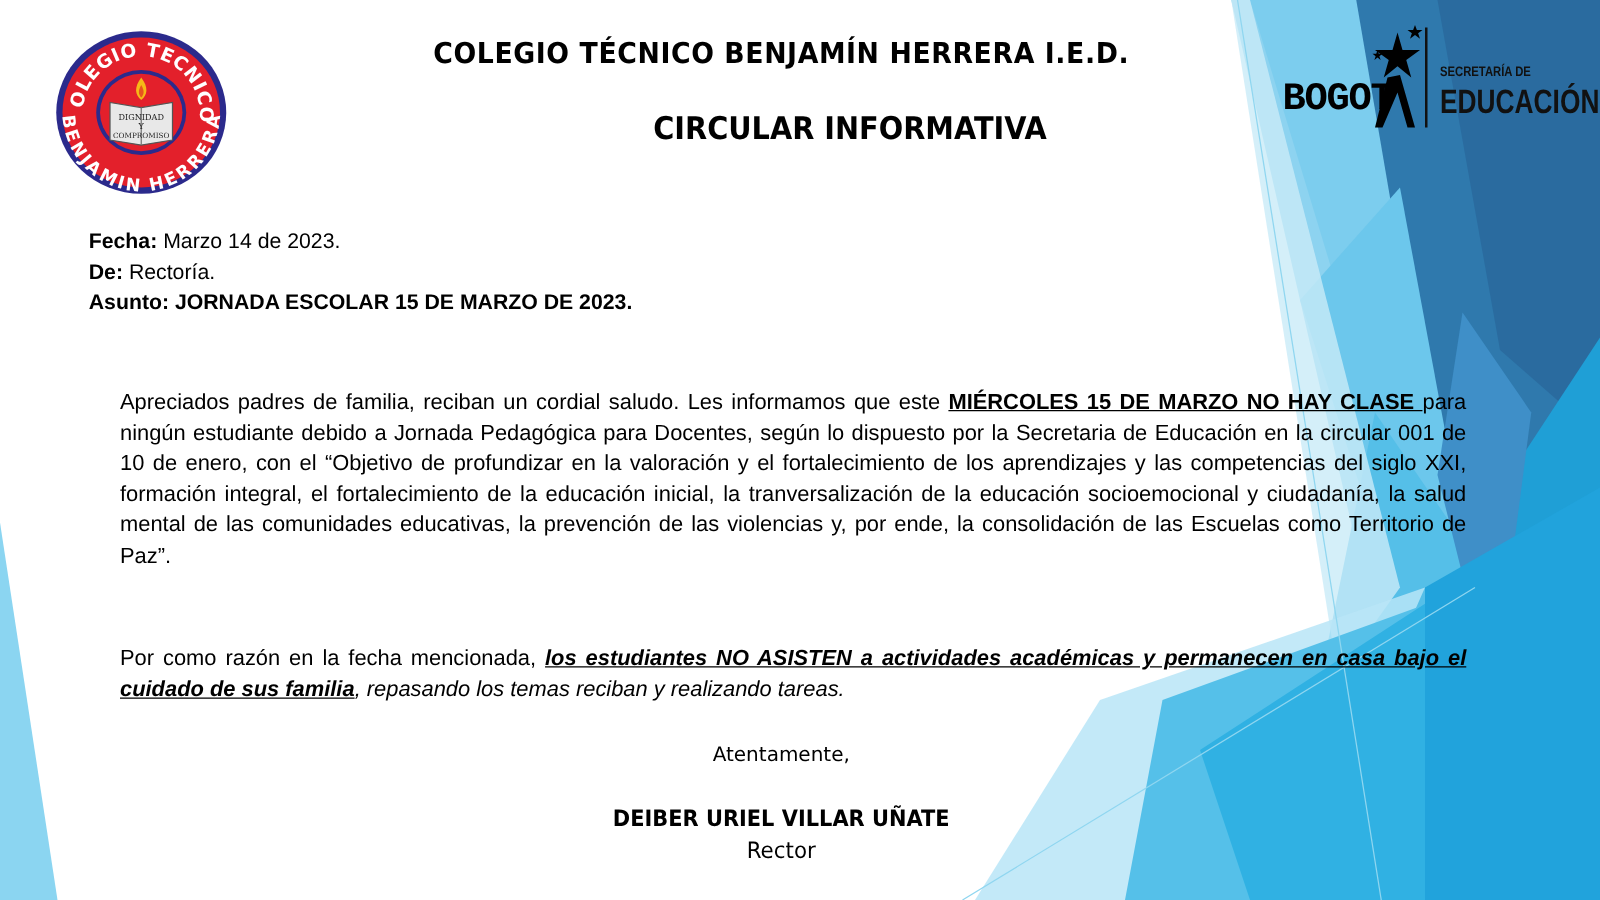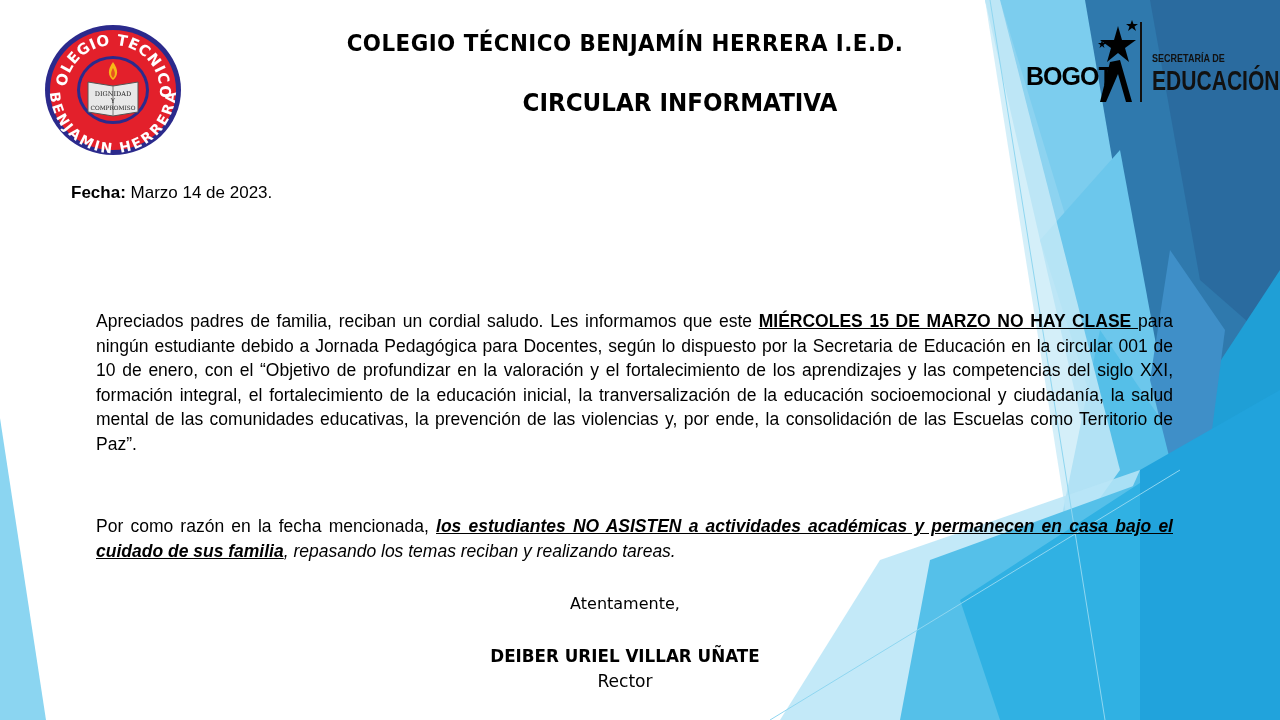--- a/index.html
+++ b/index.html
@@ -12,21 +12,21 @@
     .bg-svg { position: absolute; left: 0; top: 0; width: 1280px; height: 720px; z-index: 0; }
     .layer { position: absolute; z-index: 2; }
 
     
     .seal { left: 44px; top: 24px; width: 138px; height: 132px; }
 
     
     .bogota { left: 1022px; top: 20px; width: 230px; height: 86px; }
     .bogota-word {
       position: absolute; left: 4px; top: 42px;
-      font-family: Liberation Sans, sans-serif; font-weight: bold; font-size: 25px;
+      font-family: Liberation Mono, monospace; font-weight: bold; font-size: 31px;
       letter-spacing: -1px; color: #000;
     }
     .bogota-div { position: absolute; left: 118px; top: 2px; width: 2px; height: 80px; background: #111; }
     .sec-small {
       position: absolute; left: 130px; top: 32px;
       font-family: "Liberation Sans", sans-serif; font-size: 11px; font-weight: bold;
       transform: scaleX(0.82); transform-origin: left; color: #111;
     }
     .sec-big {
       position: absolute; left: 130px; top: 46px;
@@ -136,20 +136,22 @@
   <div class="bogota-div"></div>
   <span class="sec-small">SECRETARÍA DE</span>
   <span class="sec-big">EDUCACIÓN</span>
 </div>
 
 <div class="layer school-title">COLEGIO TÉCNICO BENJAMÍN HERRERA I.E.D.</div>
 <div class="layer circular-title">CIRCULAR INFORMATIVA</div>
 
 <div class="layer meta">
   <div><b>Fecha:</b><span> Marzo 14 de 2023.</span></div>
+  <div><b>De:</b><span> Rectoría.</span></div>
+  <div><b>Asunto:</b><b> JORNADA ESCOLAR 15 DE MARZO DE 2023.</b></div>
 </div>
 
 <div class="layer para p1"><span>Apreciados padres de familia, reciban un cordial saludo. Les informamos que este </span><span class="u-bold">MIÉRCOLES 15 DE MARZO NO HAY CLASE </span><span>para ningún estudiante debido a Jornada Pedagógica para Docentes, según lo dispuesto por la Secretaria de Educación en la circular 001 de 10 de enero, con el “Objetivo de profundizar en la valoración y el fortalecimiento de los aprendizajes y las competencias del siglo XXI, formación integral, el fortalecimiento de la educación inicial, la tranversalización de la educación socioemocional y ciudadanía, la salud mental de las comunidades educativas, la prevención de las violencias y, por ende, la consolidación de las Escuelas como Territorio de Paz”.</span></div>
 
 <div class="layer para p2"><span>Por como razón en la fecha mencionada, </span><span class="u-bold-italic">los estudiantes NO ASISTEN a actividades académicas y permanecen en casa bajo el cuidado de sus familia</span><span class="italic">, repasando los temas reciban y realizando tareas.</span></div>
 
 <div class="layer sign atentamente">Atentamente,</div>
 <div class="layer sign rector-name">DEIBER URIEL VILLAR UÑATE</div>
 <div class="layer sign rector-title">Rector</div>
 

